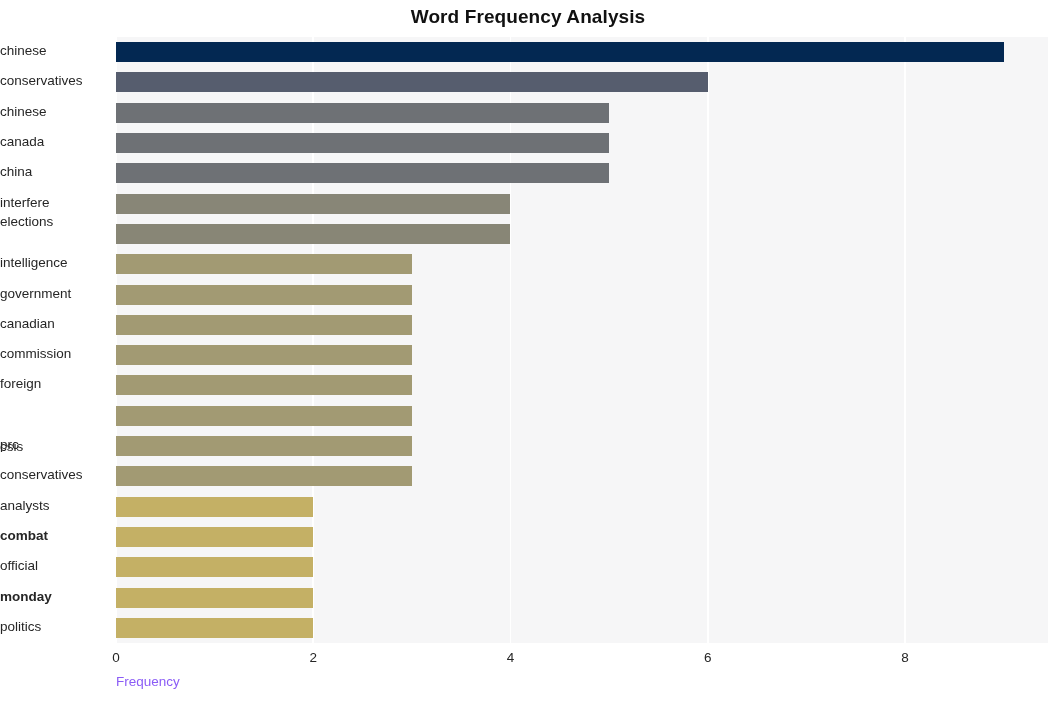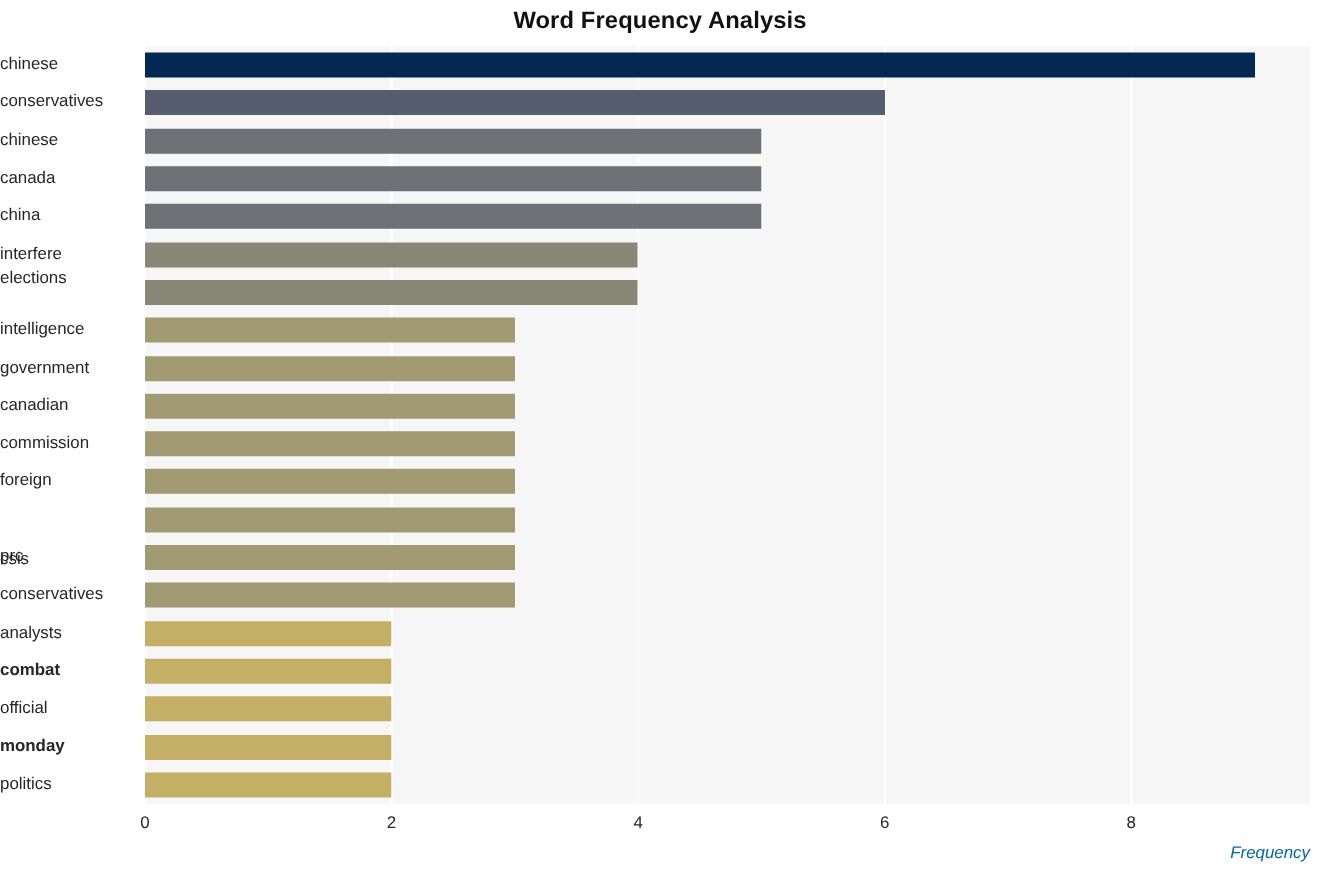--- a/index.html
+++ b/index.html
@@ -93,24 +93,23 @@
     top: 7px;
     transform: translateX(-50%);
     font-size: 13.5px;
     color: #262626;
   }
   #x-axis-title {
     position: absolute;
     left: 116px;
     top: 674px;
     width: 932px;
-    text-align: right;
+    text-align: left;
     font-size: 13.5px;
-    color: #0369a1;
-    font-style: italic;
+    color: #8b5cf6;
   }
 </style>
 </head>
 <body>
 
 <div id="figure">
 
   <div id="chart-title">Word Frequency Analysis</div>
 
   <div id="plot-area">

